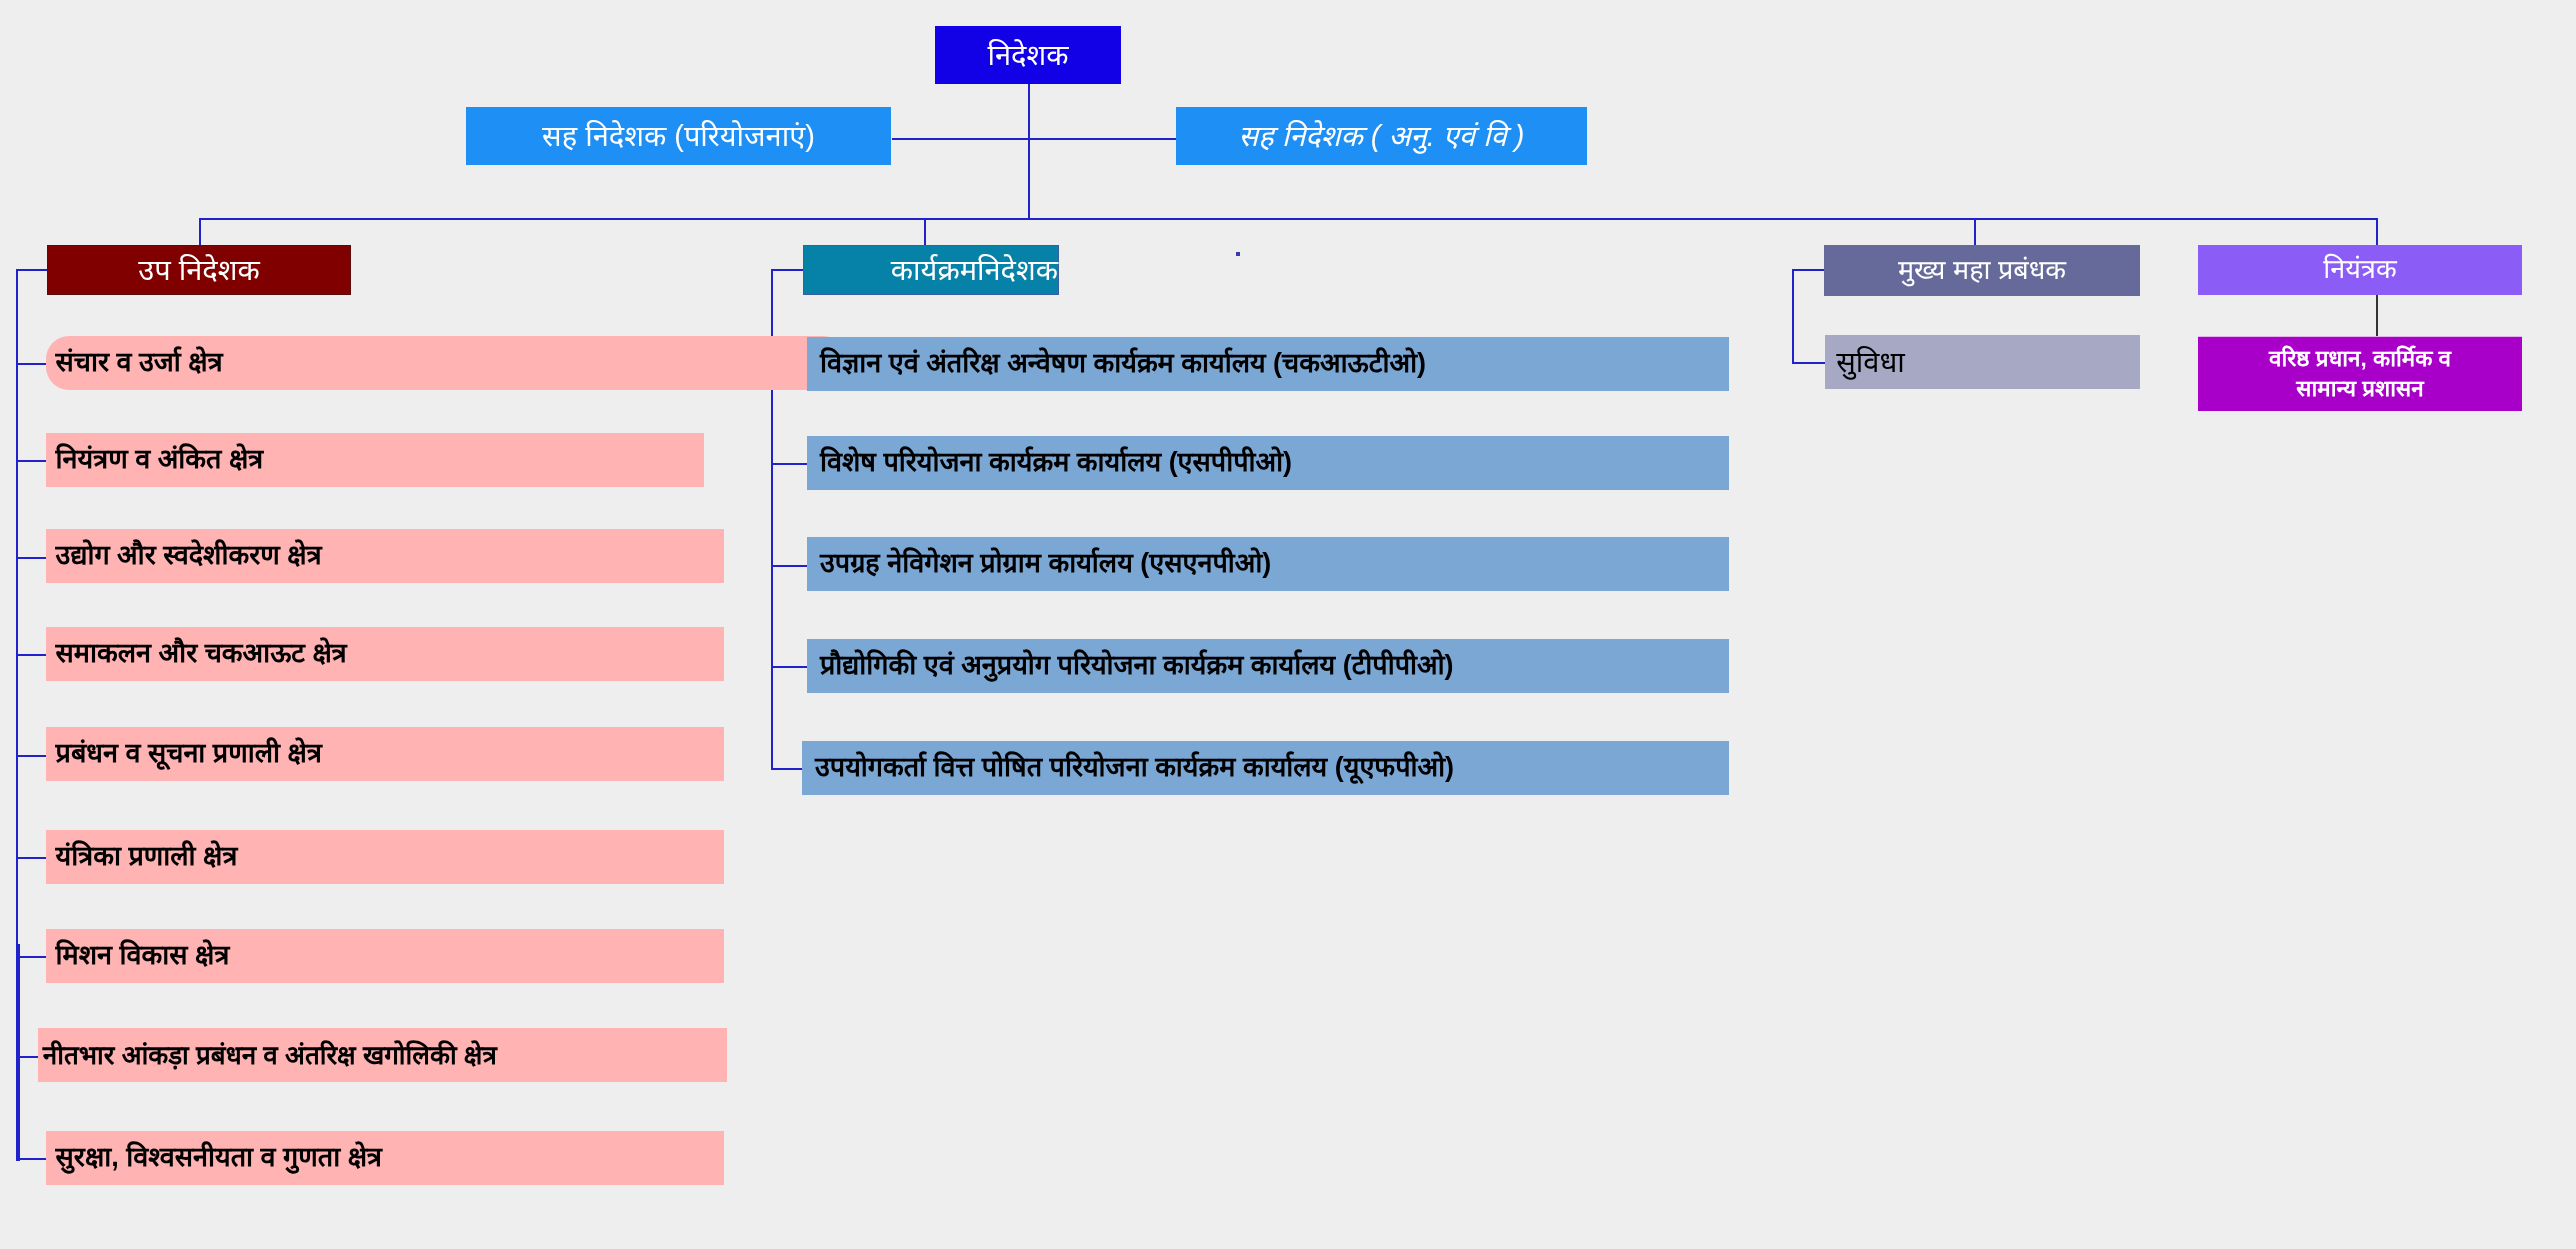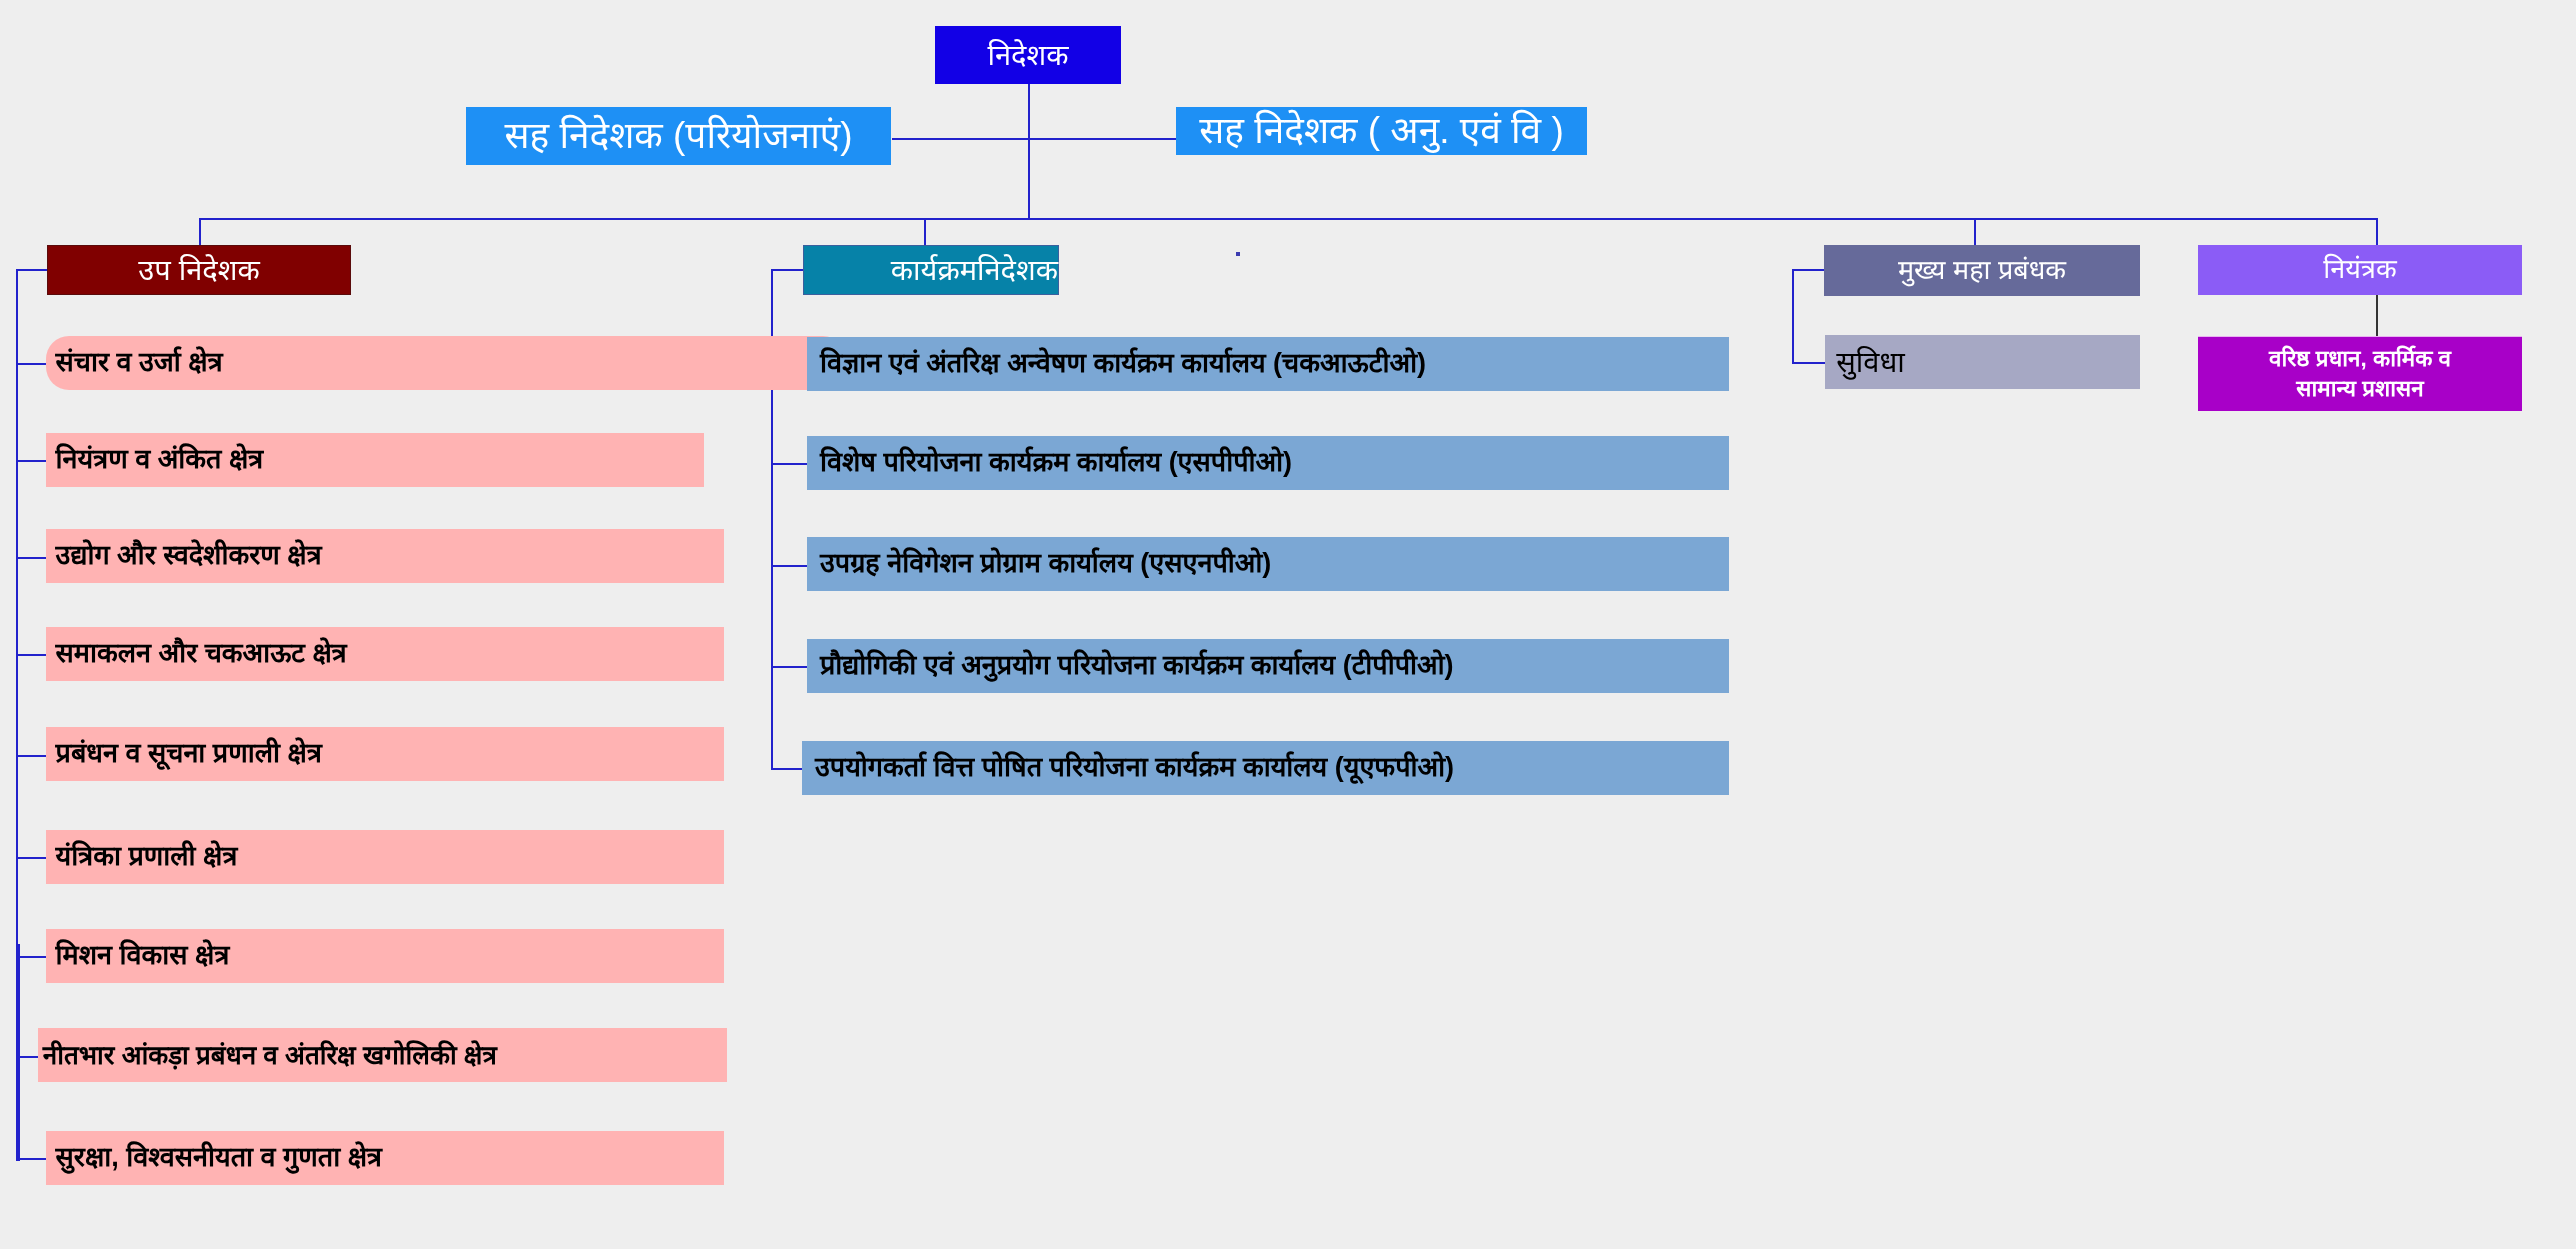--- a/index.html
+++ b/index.html
@@ -46,21 +46,21 @@
     background: #1200e6;
     color: #ffffff;
     border: 1.6px solid #1200e6;
     justify-content: center;
     font-size: 29px;
   }
   .n-jd {
     background: #1e90f5;
     color: #ffffff;
     justify-content: center;
-    font-size: 37px;
+    font-size: 29px;
   }
   .n-dd {
     background: #800000;
     color: #ffffff;
     border: 0.8px solid #5a0b0b;
     justify-content: center;
     font-size: 29px;
   }
   .n-pd {
     background: #0682a8;
@@ -171,21 +171,21 @@
 
   <div class="dot-artifact" style="left:1236px; top:252px;"></div>
 
   <div class="node n-director" style="left:935px; top:26.4px; width:186px; height:58px;">
     <span>निदेशक</span>
   </div>
 
   <div class="node n-jd" style="left:466px; top:107px; width:425px; height:58px;">
     <span>सह निदेशक  (परियोजनाएं)</span>
   </div>
-  <div class="node n-jd" style="left:1176px; top:107px; width:411px; height:48px;">
+  <div class="node n-jd" style="left:1176px; top:107px; width:411px; height:58px;font-style:italic;">
     <span>सह निदेशक  ( अनु. एवं वि )</span>
   </div>
 
   <div class="node n-dd" style="left:47px; top:245px; width:304px; height:50px;">
     <span>उप निदेशक</span>
   </div>
   <div class="node n-pd" style="left:803px; top:245px; width:256px; height:50px;">
     <span>कार्यक्रमनिदेशक</span>
   </div>
   <div class="node n-cgm" style="left:1824px; top:245px; width:316px; height:51px;">

